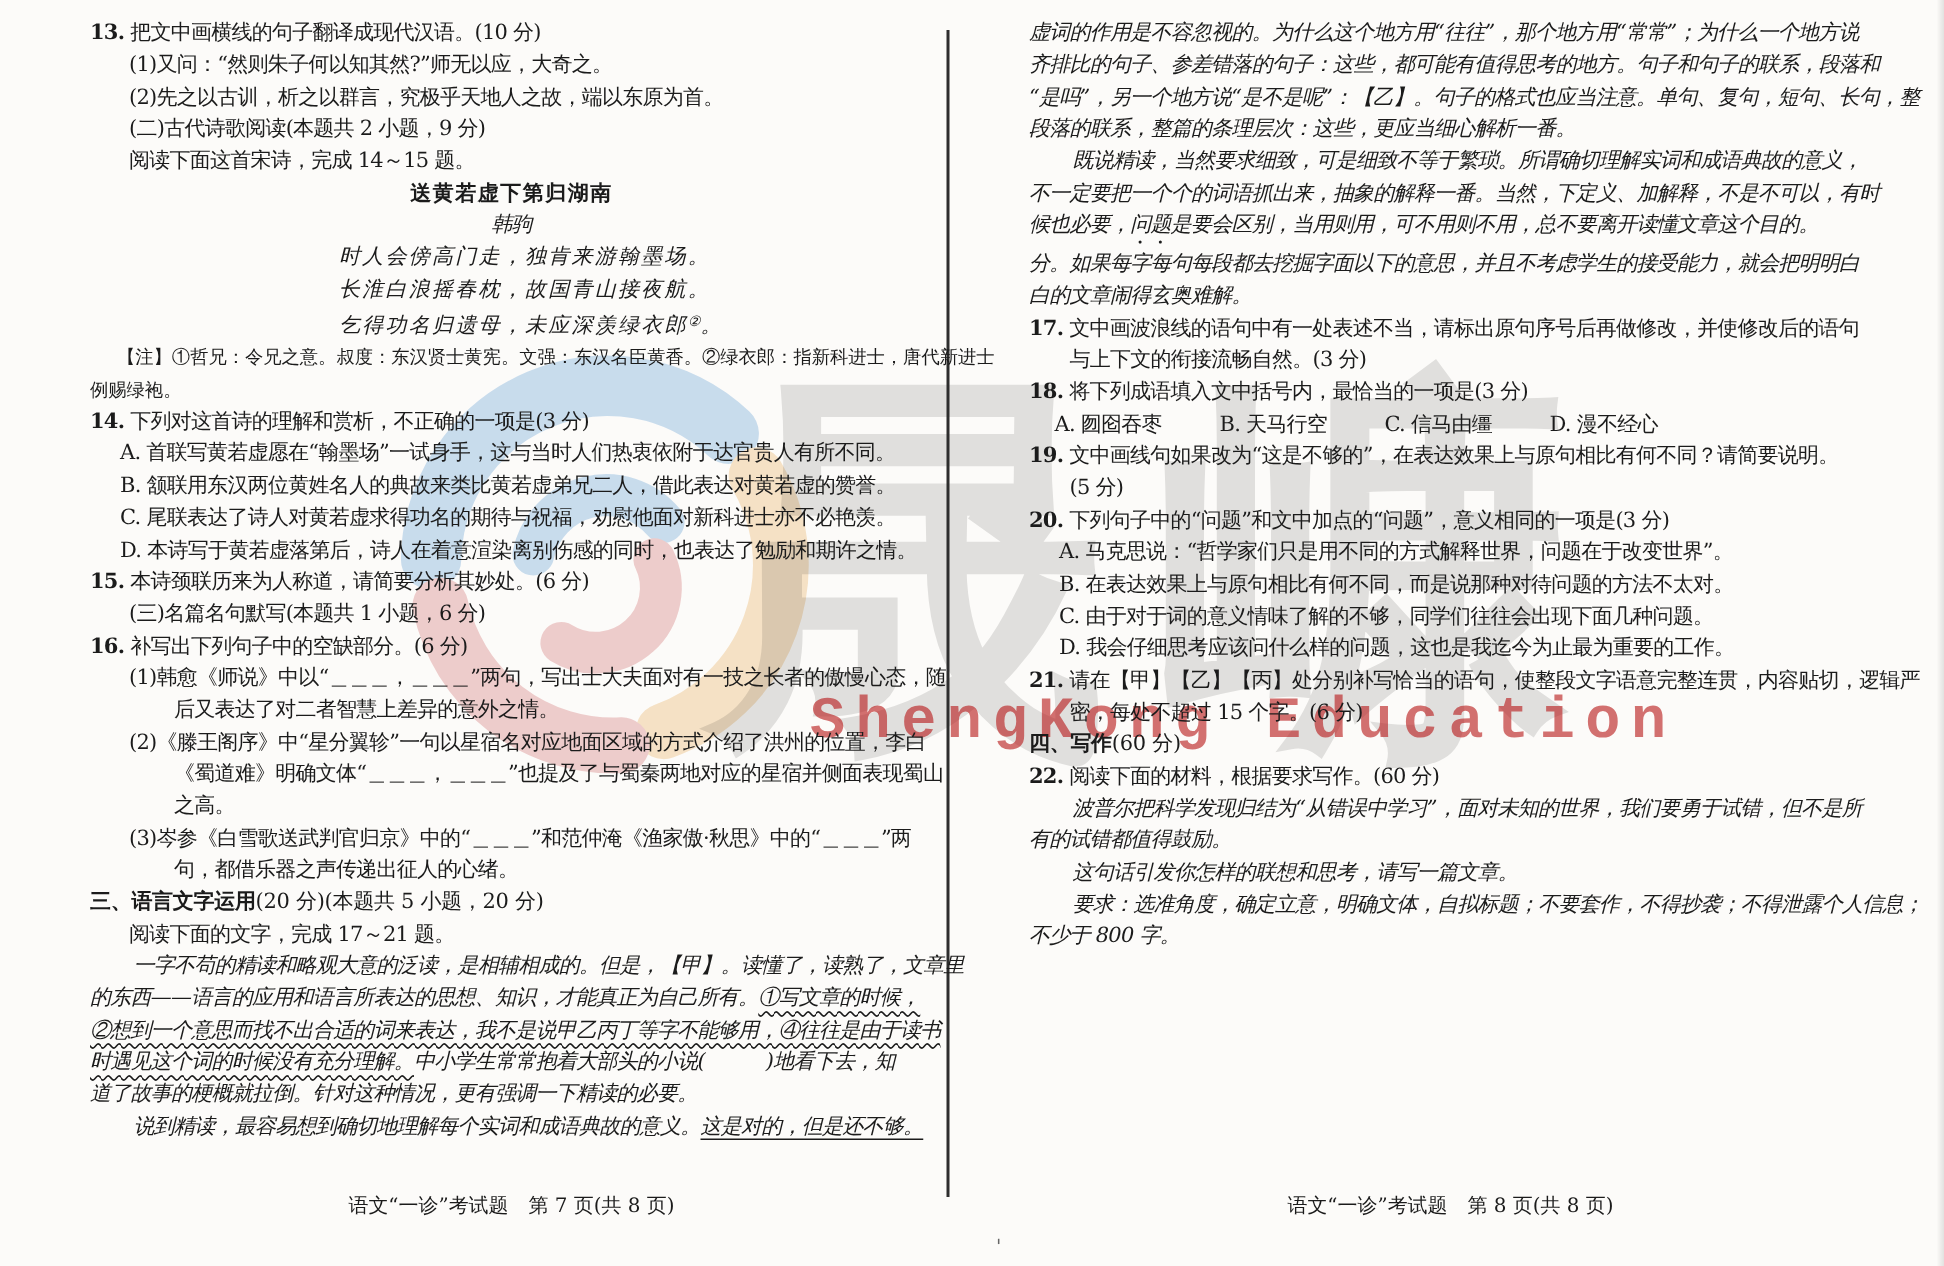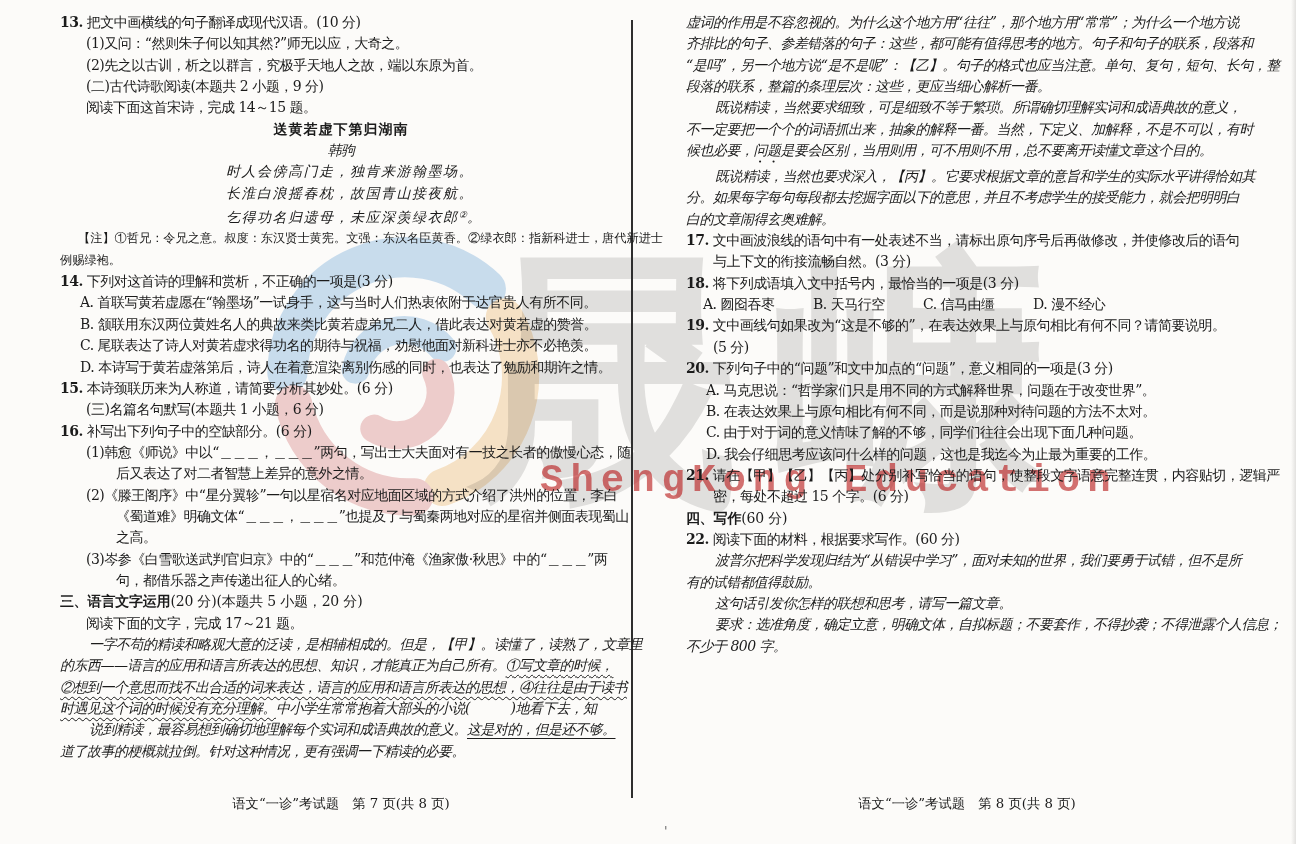--- a/index.html
+++ b/index.html
@@ -95,36 +95,35 @@
       <div class="l c-ind2">后又表达了对二者智慧上差异的意外之情。</div>
       <div class="l c-ind1">(2)《滕王阁序》中“星分翼轸”一句以星宿名对应地面区域的方式介绍了洪州的位置，李白</div>
       <div class="l c-ind2">《蜀道难》明确文体“＿＿＿，＿＿＿”也提及了与蜀秦两地对应的星宿并侧面表现蜀山</div>
       <div class="l c-ind2">之高。</div>
       <div class="l c-ind1">(3)岑参《白雪歌送武判官归京》中的“＿＿＿”和范仲淹《渔家傲·秋思》中的“＿＿＿”两</div>
       <div class="l c-ind2">句，都借乐器之声传递出征人的心绪。</div>
       <div class="l c-sec"><span class="b">三、语言文字运用</span><span>(20 分)(本题共 5 小题，20 分)</span></div>
       <div class="l c-ind1">阅读下面的文字，完成 17～21 题。</div>
       <div class="l c-kaifirst">一字不苟的精读和略观大意的泛读，是相辅相成的。但是，【甲】。读懂了，读熟了，文章里</div>
       <div class="l c-kai"><span>的东西——语言的应用和语言所表达的思想、知识，才能真正为自己所有。</span><span class="u-wavy">①写文章的时候，</span></div>
-      <div class="l c-kai"><span class="u-wavy">②想到一个意思而找不出合适的词来表达，语言的应用和语言所表达的思想，④往往是由于读书</span></div>
+      <div class="l c-kai"><span class="u-wavy">②想到一个意思而找不出合适的词来表达，我不是说甲乙丙丁等字不能够用，④往往是由于读书</span></div>
       <div class="l c-kai"><span class="u-wavy">时遇见这个词的时候没有充分理解。</span><span>中小学生常常抱着大部头的小说(　　　)地看下去，知</span></div>
+      <div class="l c-kai">道了故事的梗概就拉倒。针对这种情况，更有强调一下精读的必要。</div>
       <div class="l c-kaifirst"><span>说到精读，最容易想到确切地理解每个实词和成语典故的意义。</span><span class="u-solid">这是对的，但是还不够。</span></div>
-      <div class="l c-kai">道了故事的梗概就拉倒。针对这种情况，更有强调一下精读的必要。</div>
     </div>
   <div class="footer footer-left">语文“一诊”考试题　第 7 页(共 8 页)</div>
 
   <div class="col col-right">
       <div class="l c-kai">虚词的作用是不容忽视的。为什么这个地方用“往往”，那个地方用“常常”；为什么一个地方说</div>
       <div class="l c-kai">齐排比的句子、参差错落的句子：这些，都可能有值得思考的地方。句子和句子的联系，段落和</div>
       <div class="l c-kai">“是吗”，另一个地方说“是不是呢”：【乙】。句子的格式也应当注意。单句、复句，短句、长句，整</div>
       <div class="l c-kai">段落的联系，整篇的条理层次：这些，更应当细心解析一番。</div>
       <div class="l c-kaifirst">既说精读，当然要求细致，可是细致不等于繁琐。所谓确切理解实词和成语典故的意义，</div>
       <div class="l c-kai">不一定要把一个个的词语抓出来，抽象的解释一番。当然，下定义、加解释，不是不可以，有时</div>
       <div class="l c-kai"><span>候也必要，</span><span class="u-dots">问题</span><span>是要会区别，当用则用，可不用则不用，总不要离开读懂文章这个目的。</span></div>
-      <div class="l c-kaifirst">既说精读，当然也要求深入，【丙】。它要求根据文章的意旨和学生的实际水平讲得恰如其</div>
       <div class="l c-kai">分。如果每字每句每段都去挖掘字面以下的意思，并且不考虑学生的接受能力，就会把明明白</div>
       <div class="l c-kai">白的文章闹得玄奥难解。</div>
       <div class="l c-q"><span class="b">17.</span><span> 文中画波浪线的语句中有一处表述不当，请标出原句序号后再做修改，并使修改后的语句</span></div>
       <div class="l c-ind2r">与上下文的衔接流畅自然。(3 分)</div>
       <div class="l c-q"><span class="b">18.</span><span> 将下列成语填入文中括号内，最恰当的一项是(3 分)</span></div>
       <div class="l c-optrow optrow">
         <span class="optitem">A. 囫囵吞枣</span>
         <span class="optitem">B. 天马行空</span>
         <span class="optitem">C. 信马由缰</span>
         <span class="optitem">D. 漫不经心</span>

